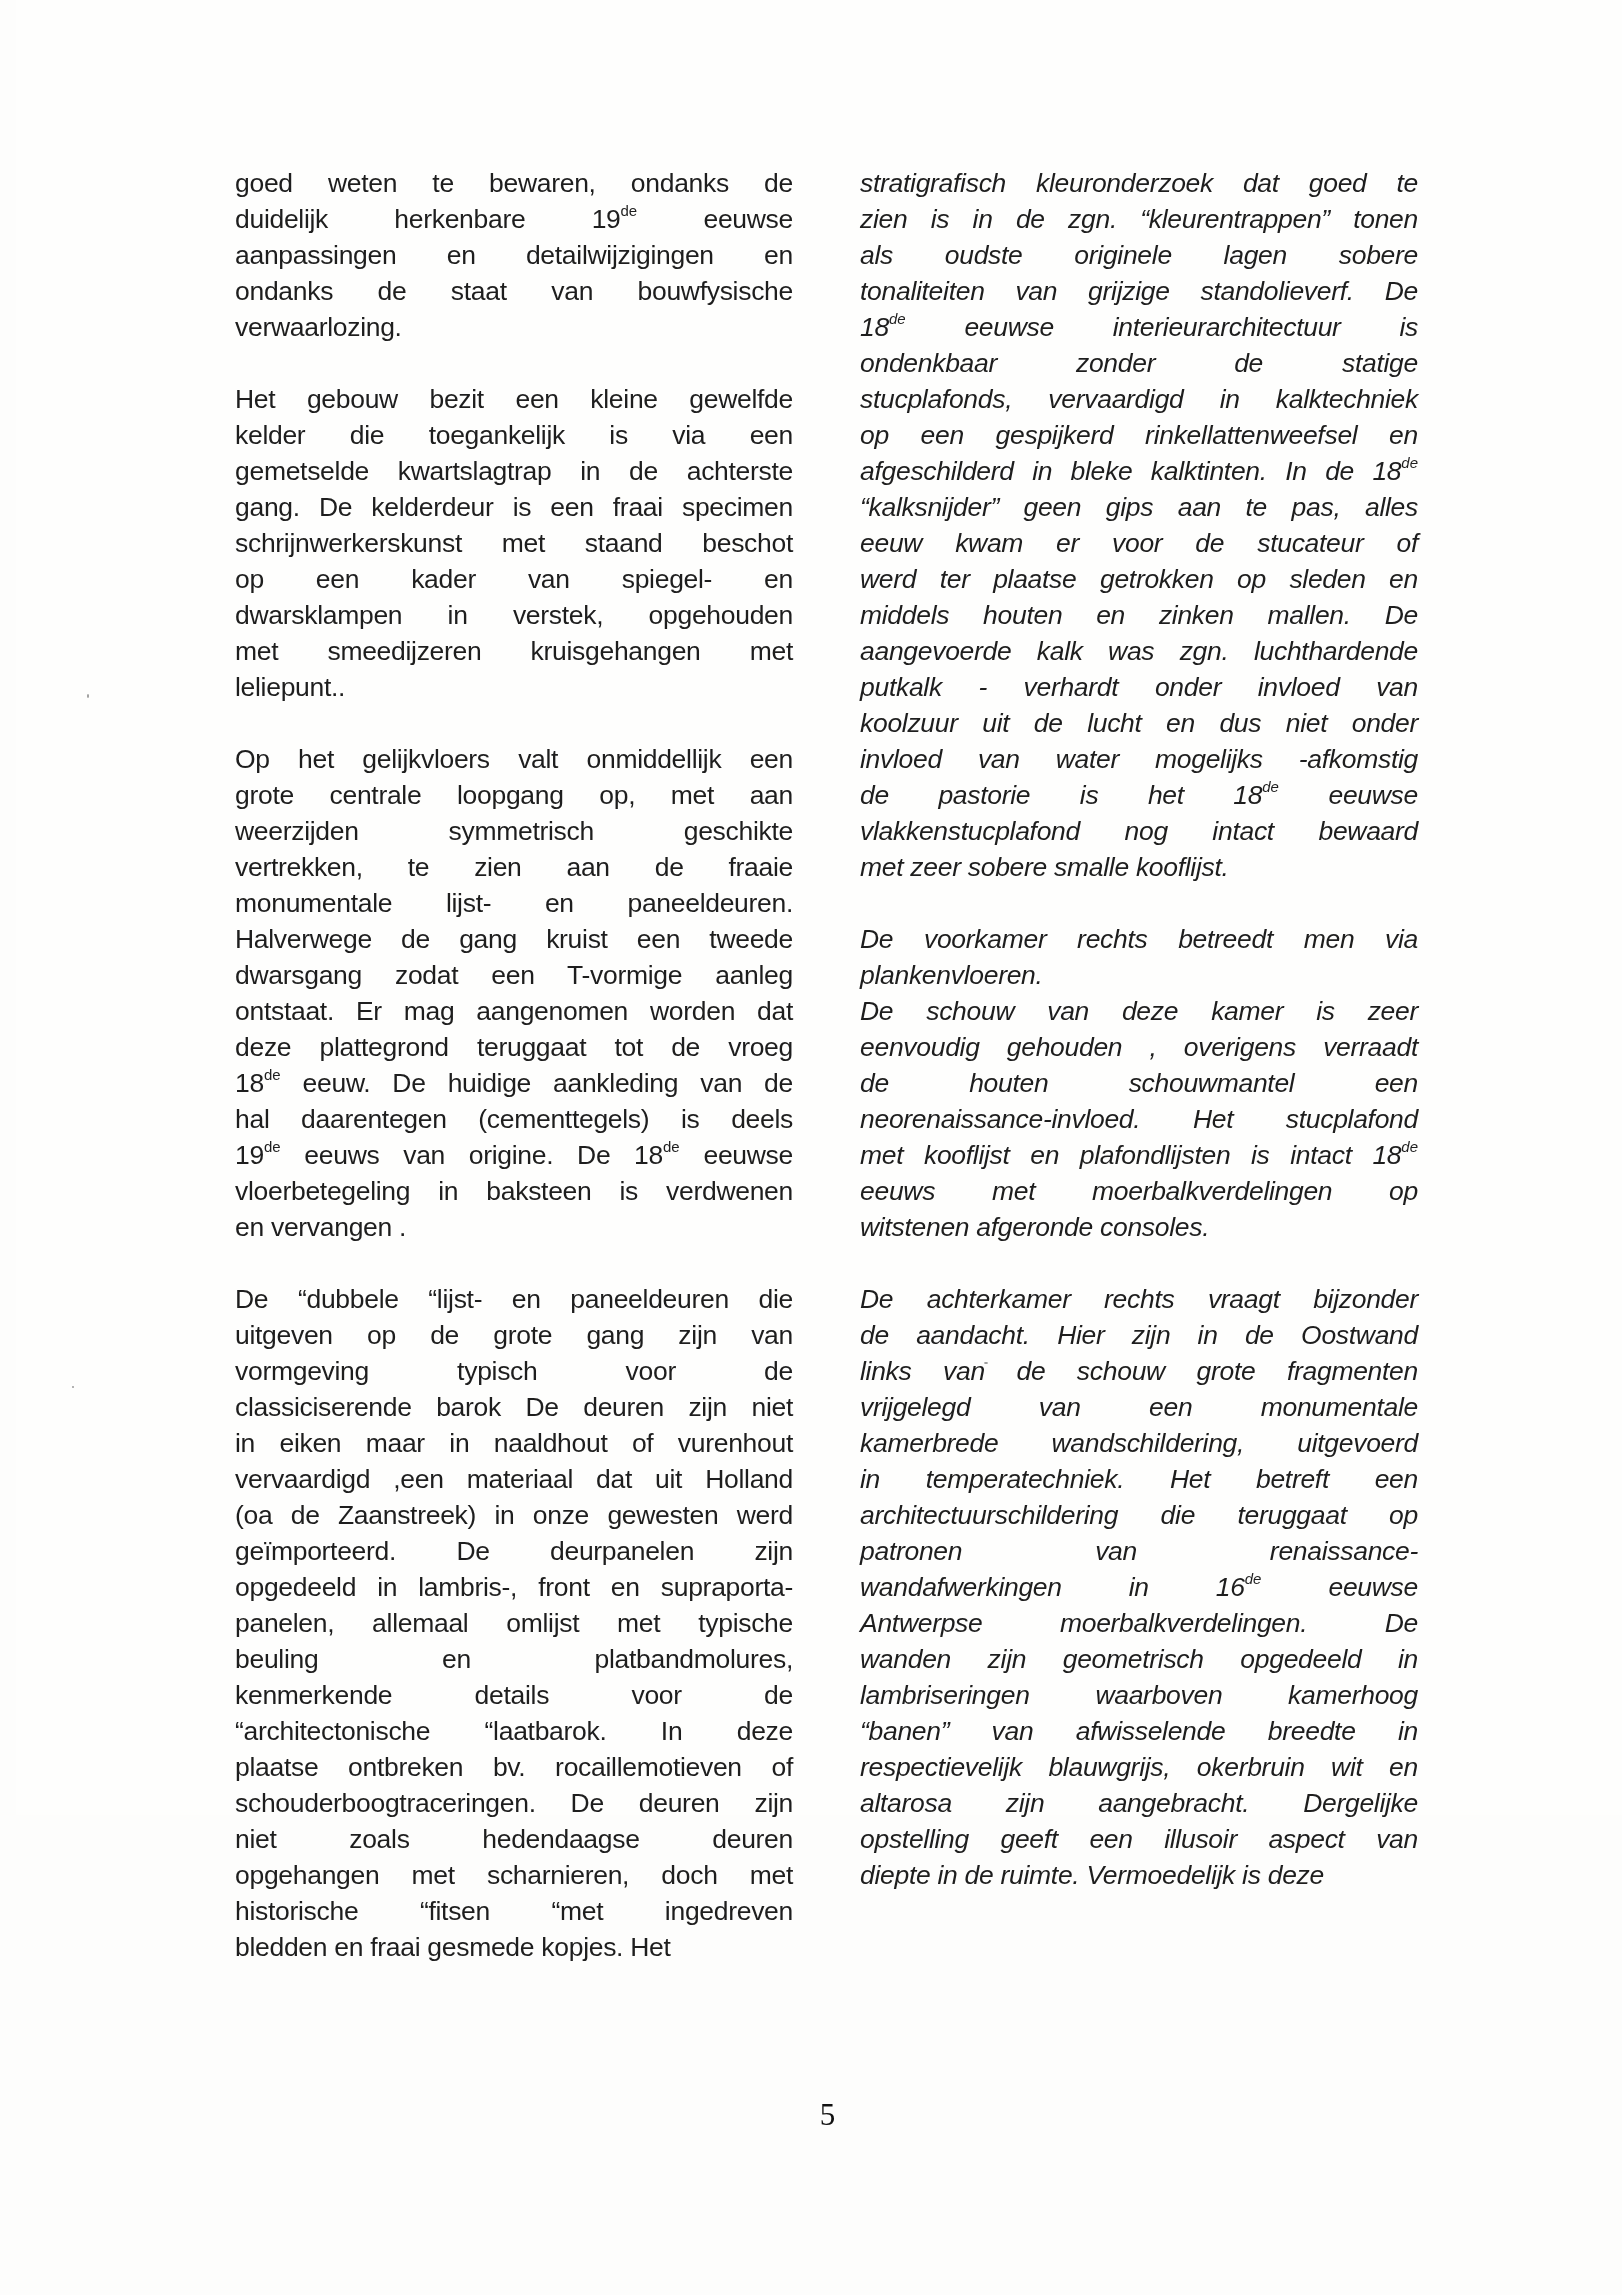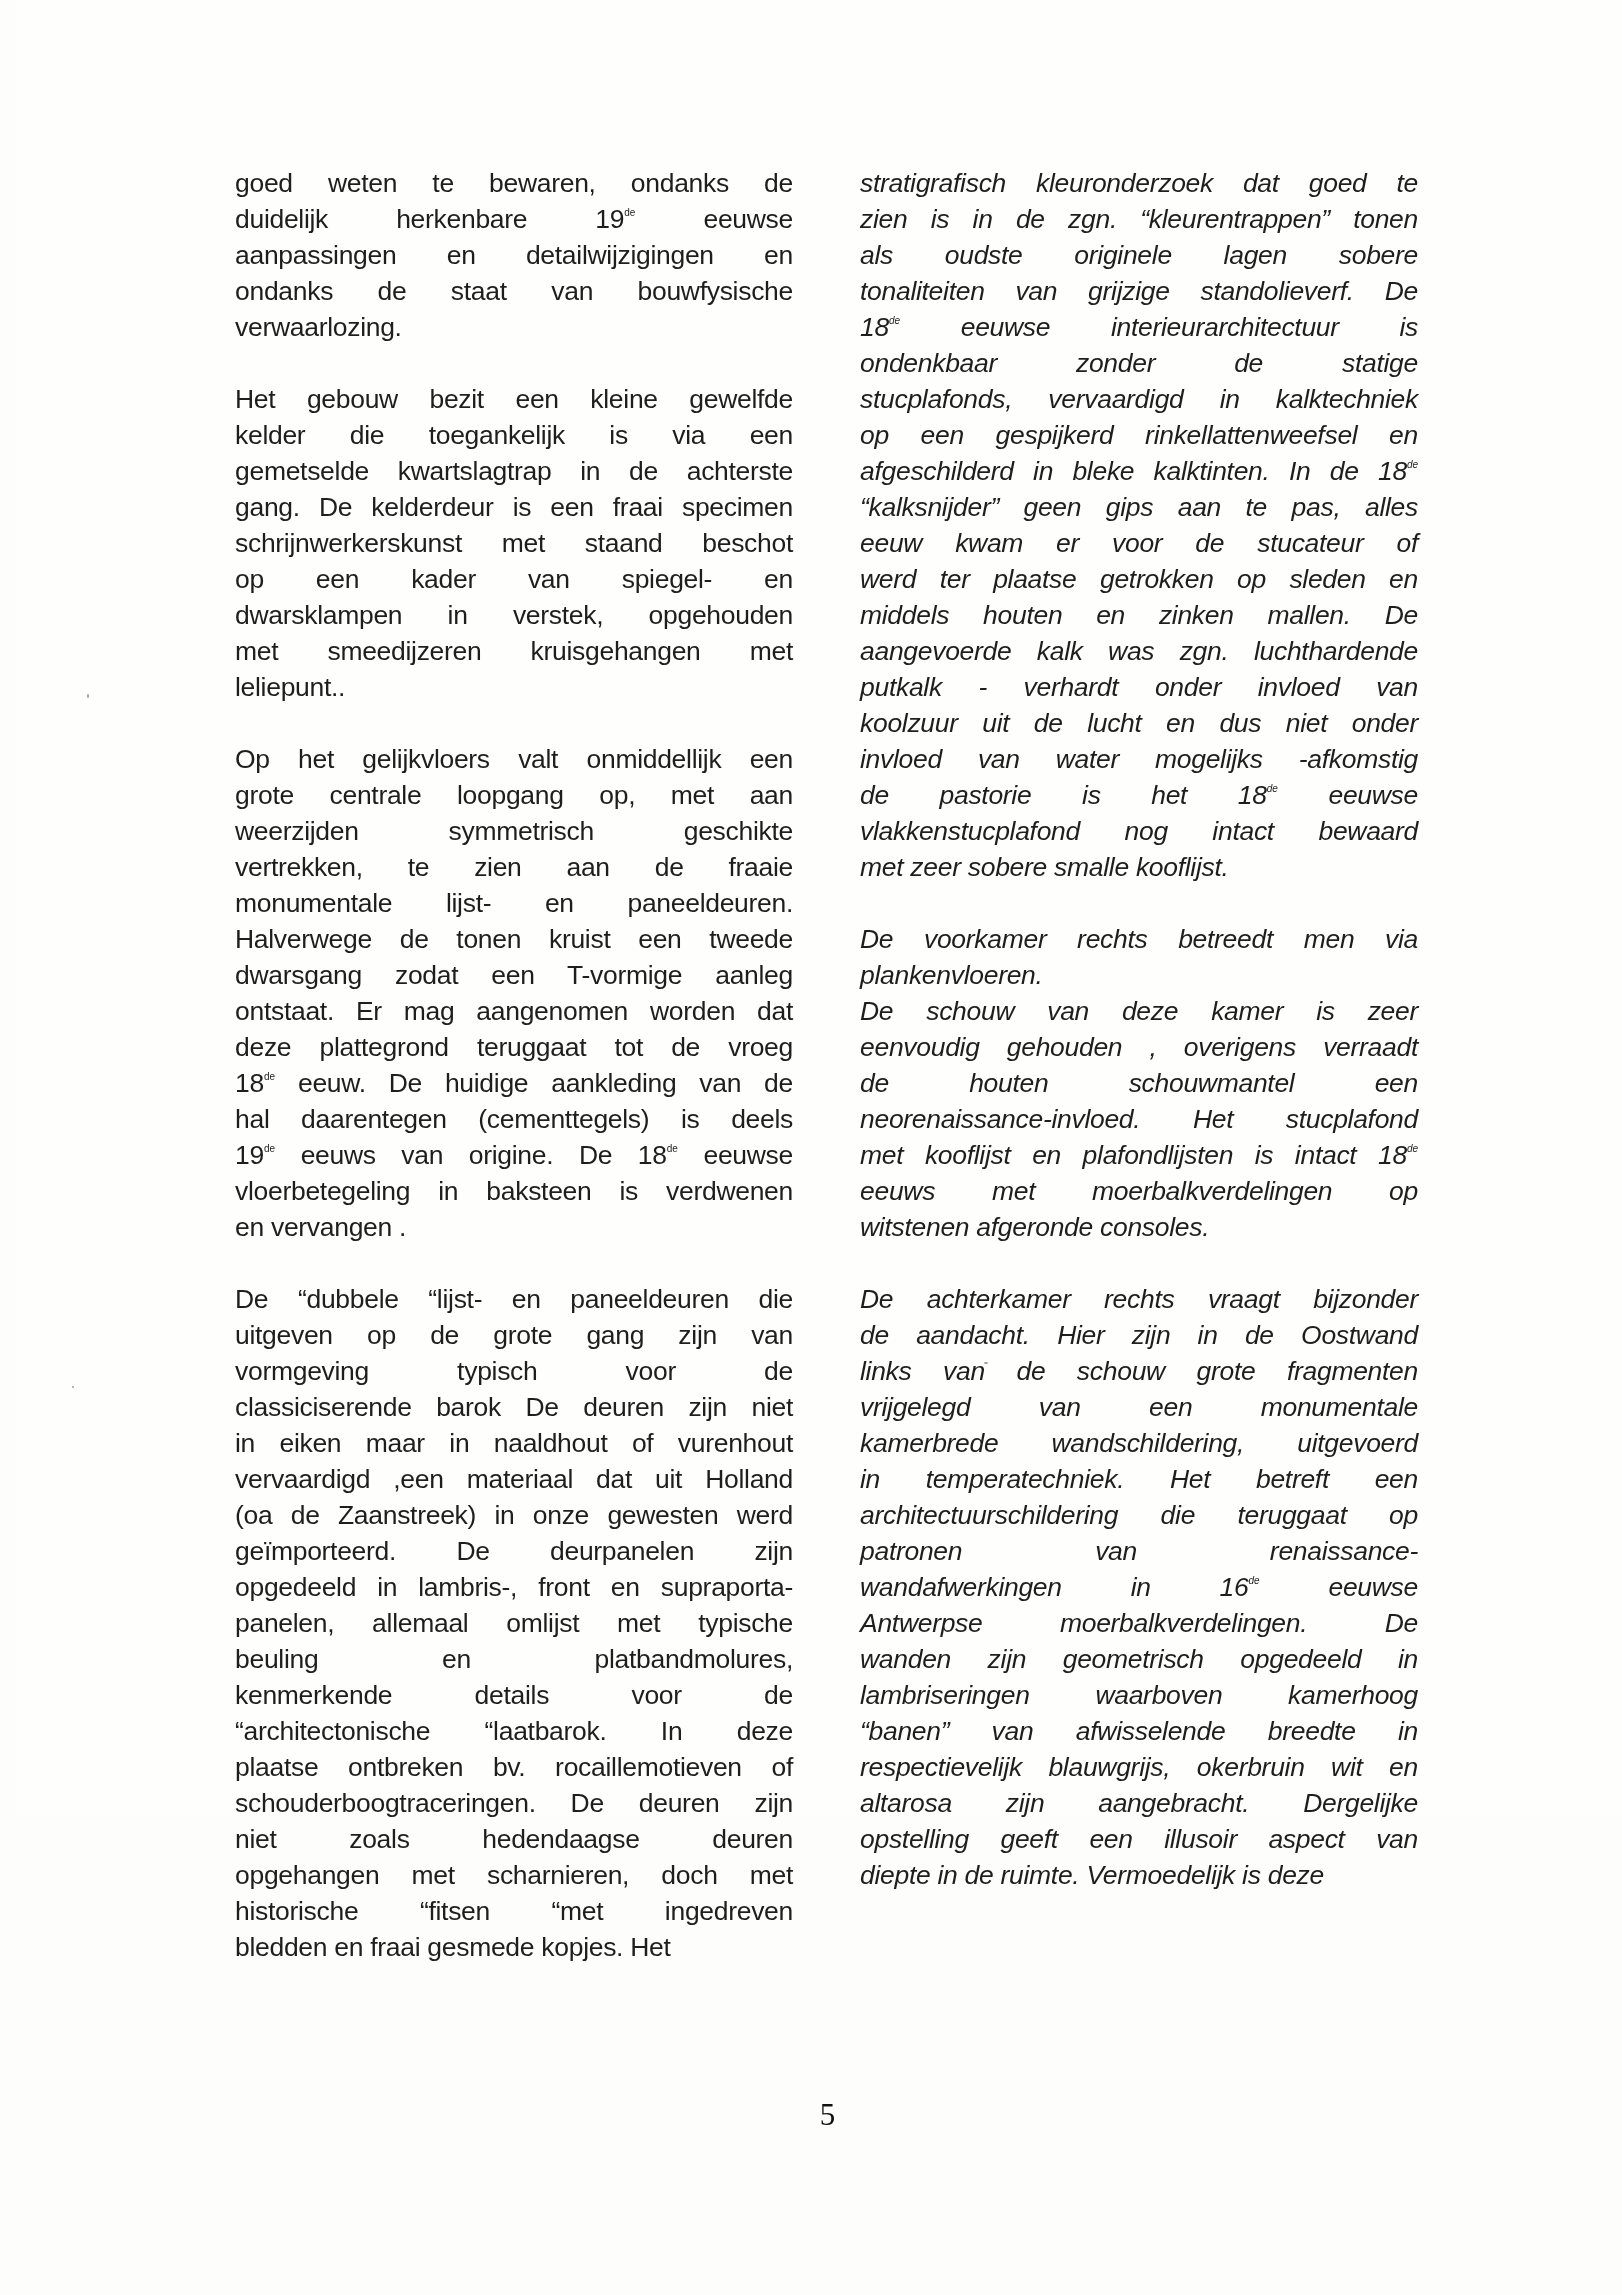--- a/index.html
+++ b/index.html
@@ -45,21 +45,21 @@
       text-align-last: left;
     }
     .gap {
       display: block;
       height: 36px;
     }
     .gap.small {
       height: 0;
     }
     sup.ord {
-      font-size: 10px;
+      font-size: 15px;
       line-height: 0;
       position: relative;
       top: -2.6px;
       vertical-align: super;
       letter-spacing: 0;
     }
     .page-number {
       position: absolute;
       left: 0;
       width: 1623px;
@@ -99,21 +99,21 @@
         <span class="line"><span>met smeedijzeren kruisgehangen met</span></span>
         <span class="line last"><span>leliepunt..</span></span>
       </div>
       <span class="gap"></span>
       <div>
         <span class="line"><span>Op het gelijkvloers valt onmiddellijk een</span></span>
         <span class="line"><span>grote centrale loopgang op, met aan</span></span>
         <span class="line"><span>weerzijden symmetrisch geschikte</span></span>
         <span class="line"><span>vertrekken, te zien aan de fraaie</span></span>
         <span class="line"><span>monumentale lijst- en paneeldeuren.</span></span>
-        <span class="line"><span>Halverwege de tonen kruist een tweede</span></span>
+        <span class="line"><span>Halverwege de gang kruist een tweede</span></span>
         <span class="line"><span>dwarsgang zodat een T-vormige aanleg</span></span>
         <span class="line"><span>ontstaat. Er mag aangenomen worden dat</span></span>
         <span class="line"><span>deze plattegrond teruggaat tot de vroeg</span></span>
         <span class="line"><span>18</span><sup class="ord">de</sup><span> eeuw. De huidige aankleding van de</span></span>
         <span class="line"><span>hal daarentegen (cementtegels) is deels</span></span>
         <span class="line"><span>19</span><sup class="ord">de</sup><span> eeuws van origine. De 18</span><sup class="ord">de</sup><span> eeuwse</span></span>
         <span class="line"><span>vloerbetegeling in baksteen is verdwenen</span></span>
         <span class="line last"><span>en vervangen .</span></span>
       </div>
       <span class="gap"></span>

